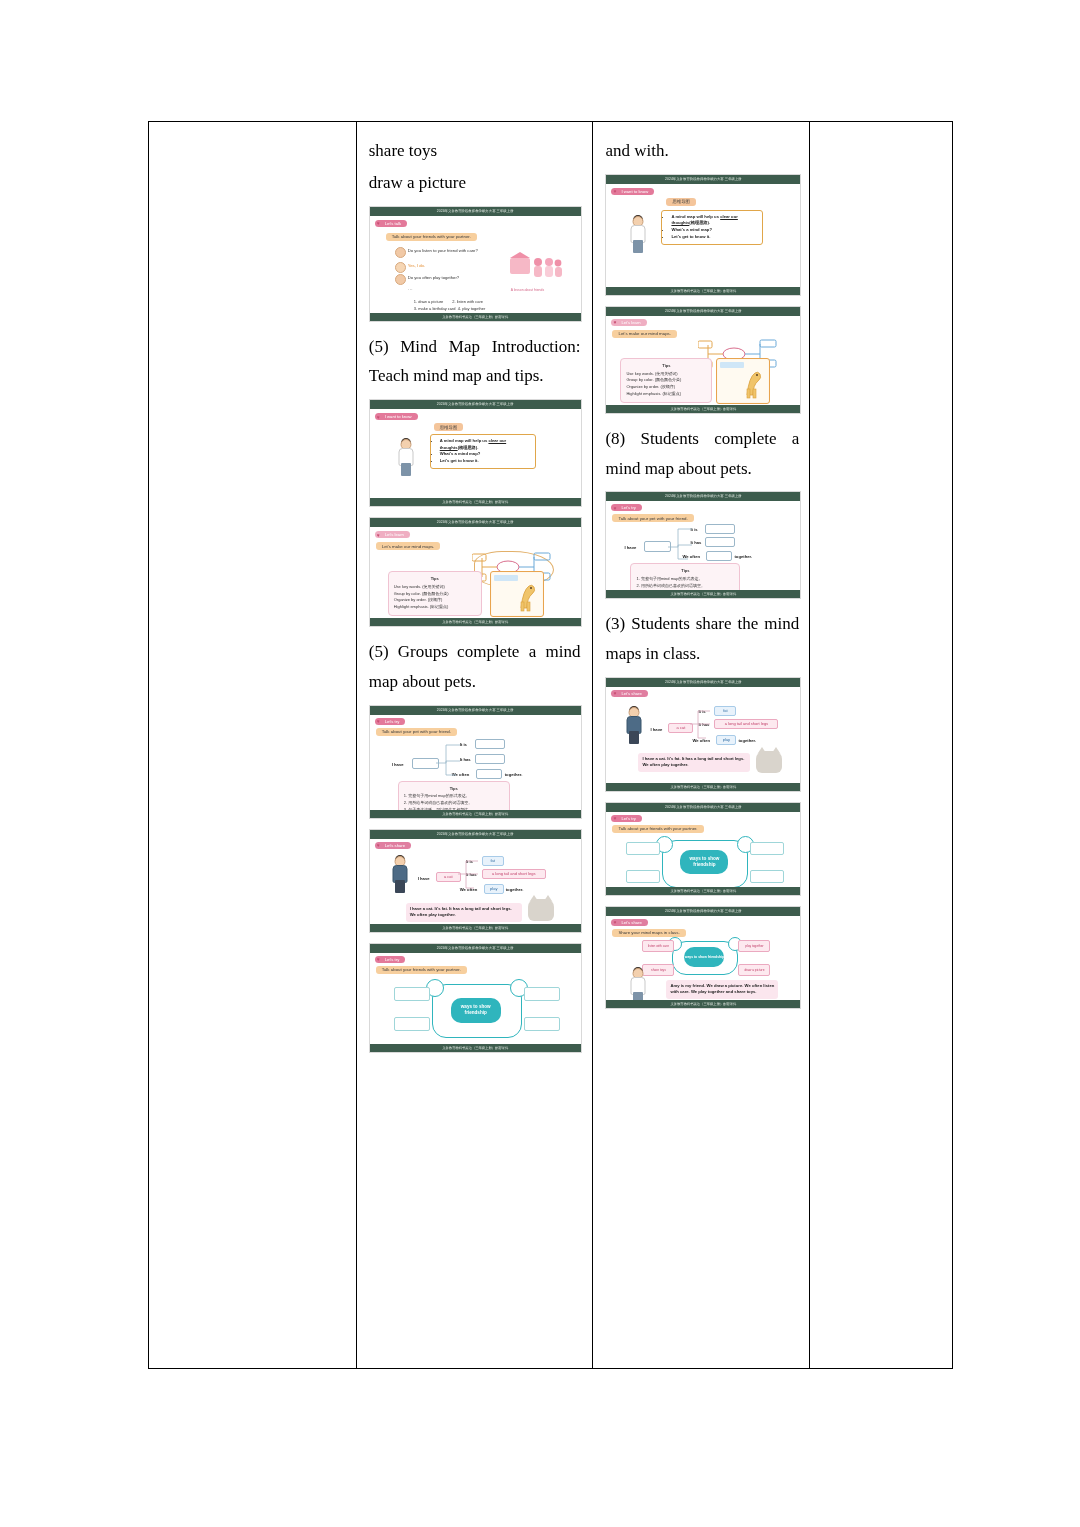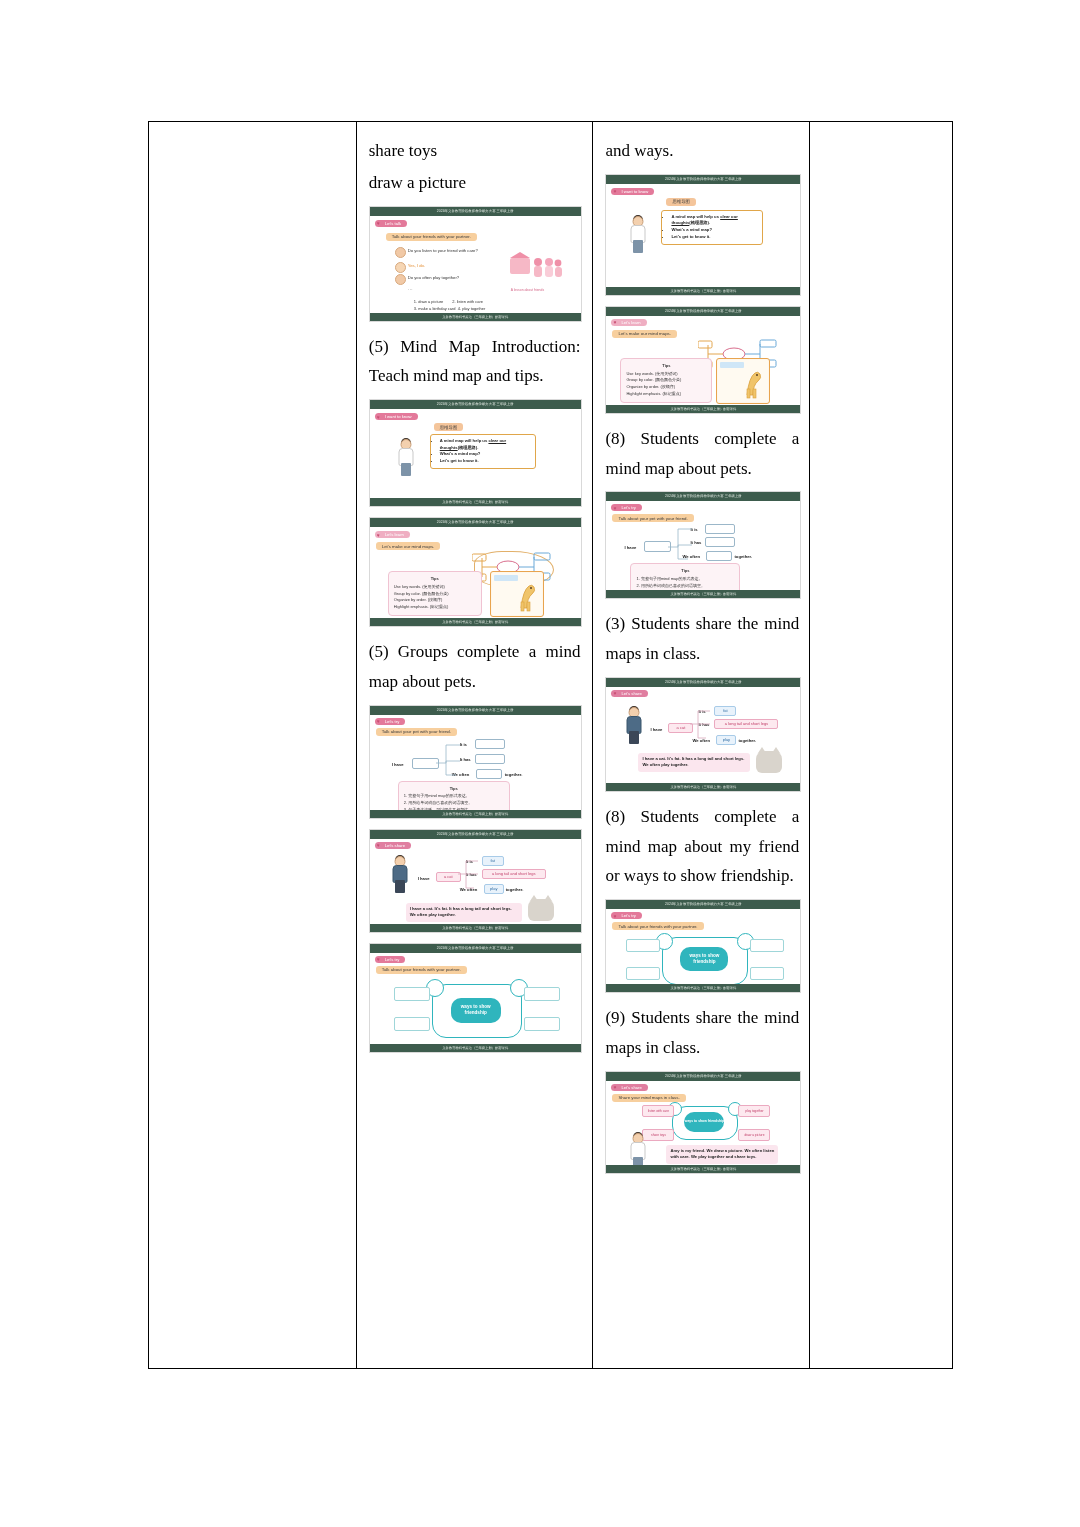--- a/index.html
+++ b/index.html
@@ -490,21 +490,21 @@
           <div class="mindmap-node" style="left:154px;top:34px;width:34px;height:12px;"></div>
           <div class="mindmap-node" style="left:154px;top:64px;width:34px;height:12px;"></div>
         </div>
         <div class="botbar">义务教育教科书英语（三年级上册）配套课件</div>
       </div>
 
     </div>
 
     <div class="col col-c">
 
-      <p class="para">and ways.</p>
+      <p class="para">and with.</p>
 
       <div class="slide" style="width:196px;height:122px;">
         <div class="topbar">2024年义务教育阶段教师教学能力大赛   三年级上册</div>
         <div class="body">
           <div class="tag" style="left:5px;top:4px;">I want to know</div>
           <div class="band" style="left:60px;top:14px;background:#f4c59b;">思维导图</div>
           <div class="callout" style="left:55px;top:26px;width:92px;">
             <ul>
               <li><span>A mind map will help us </span><span class="u">clear our thoughts</span><span>(梳理思路).</span></li>
               <li>What's a mind map?</li>
@@ -608,40 +608,38 @@
           <div class="lbl" style="left:132px;top:51px;">together.</div>
           <svg style="position:absolute;left:84px;top:21px;" width="26" height="36" viewBox="0 0 26 36">
             <path d="M0 16 H8 M8 16 V3 H20 M8 16 H20 M8 16 V30 H16" stroke="#d8a8bb" fill="none" stroke-width=".8"></path>
           </svg>
           <div class="sentbox" style="left:32px;top:66px;width:104px;">I have a cat. It's fat. It has a long tail and short legs. We often play together.</div>
           <div class="cat" style="left:150px;top:64px;"></div>
         </div>
         <div class="botbar">义务教育教科书英语（三年级上册）配套课件</div>
       </div>
 
-      <p class="para">(8) Students complete a mind map about my friend or ways to show friendship.</p>
 
       <div class="slide" style="width:196px;height:94px;">
         <div class="topbar">2024年义务教育阶段教师教学能力大赛   三年级上册</div>
         <div class="body">
           <div class="tag" style="left:5px;top:3px;">Let's try</div>
           <div class="band" style="left:6px;top:13px;">Talk about your friends with your partner.</div>
           <div class="mm-ring" style="left:56px;top:28px;width:84px;height:46px;"></div>
           <div class="mm-ear" style="left:50px;top:24px;width:15px;height:15px;"></div>
           <div class="mm-ear" style="left:131px;top:24px;width:15px;height:15px;"></div>
           <div class="mm-center" style="left:74px;top:38px;width:48px;height:24px;">ways to show friendship</div>
           <div class="mindmap-node" style="left:20px;top:30px;width:32px;height:11px;"></div>
           <div class="mindmap-node" style="left:20px;top:58px;width:32px;height:11px;"></div>
           <div class="mindmap-node" style="left:144px;top:30px;width:32px;height:11px;"></div>
           <div class="mindmap-node" style="left:144px;top:58px;width:32px;height:11px;"></div>
         </div>
         <div class="botbar">义务教育教科书英语（三年级上册）配套课件</div>
       </div>
 
-      <p class="para">(9) Students share the mind maps in class.</p>
 
       <div class="slide" style="width:196px;height:103px;">
         <div class="topbar">2024年义务教育阶段教师教学能力大赛   三年级上册</div>
         <div class="body">
           <div class="tag rose" style="left:5px;top:3px;">Let's share</div>
           <div class="band" style="left:6px;top:13px;">Share your mind maps in class.</div>
           <div class="mm-ring" style="left:66px;top:25px;width:64px;height:32px;"></div>
           <div class="mm-ear" style="left:62px;top:21px;width:12px;height:12px;"></div>
           <div class="mm-ear" style="left:122px;top:21px;width:12px;height:12px;"></div>
           <div class="mm-center" style="left:78px;top:31px;width:40px;height:20px;font-size:3.4px;">ways to show friendship</div>

